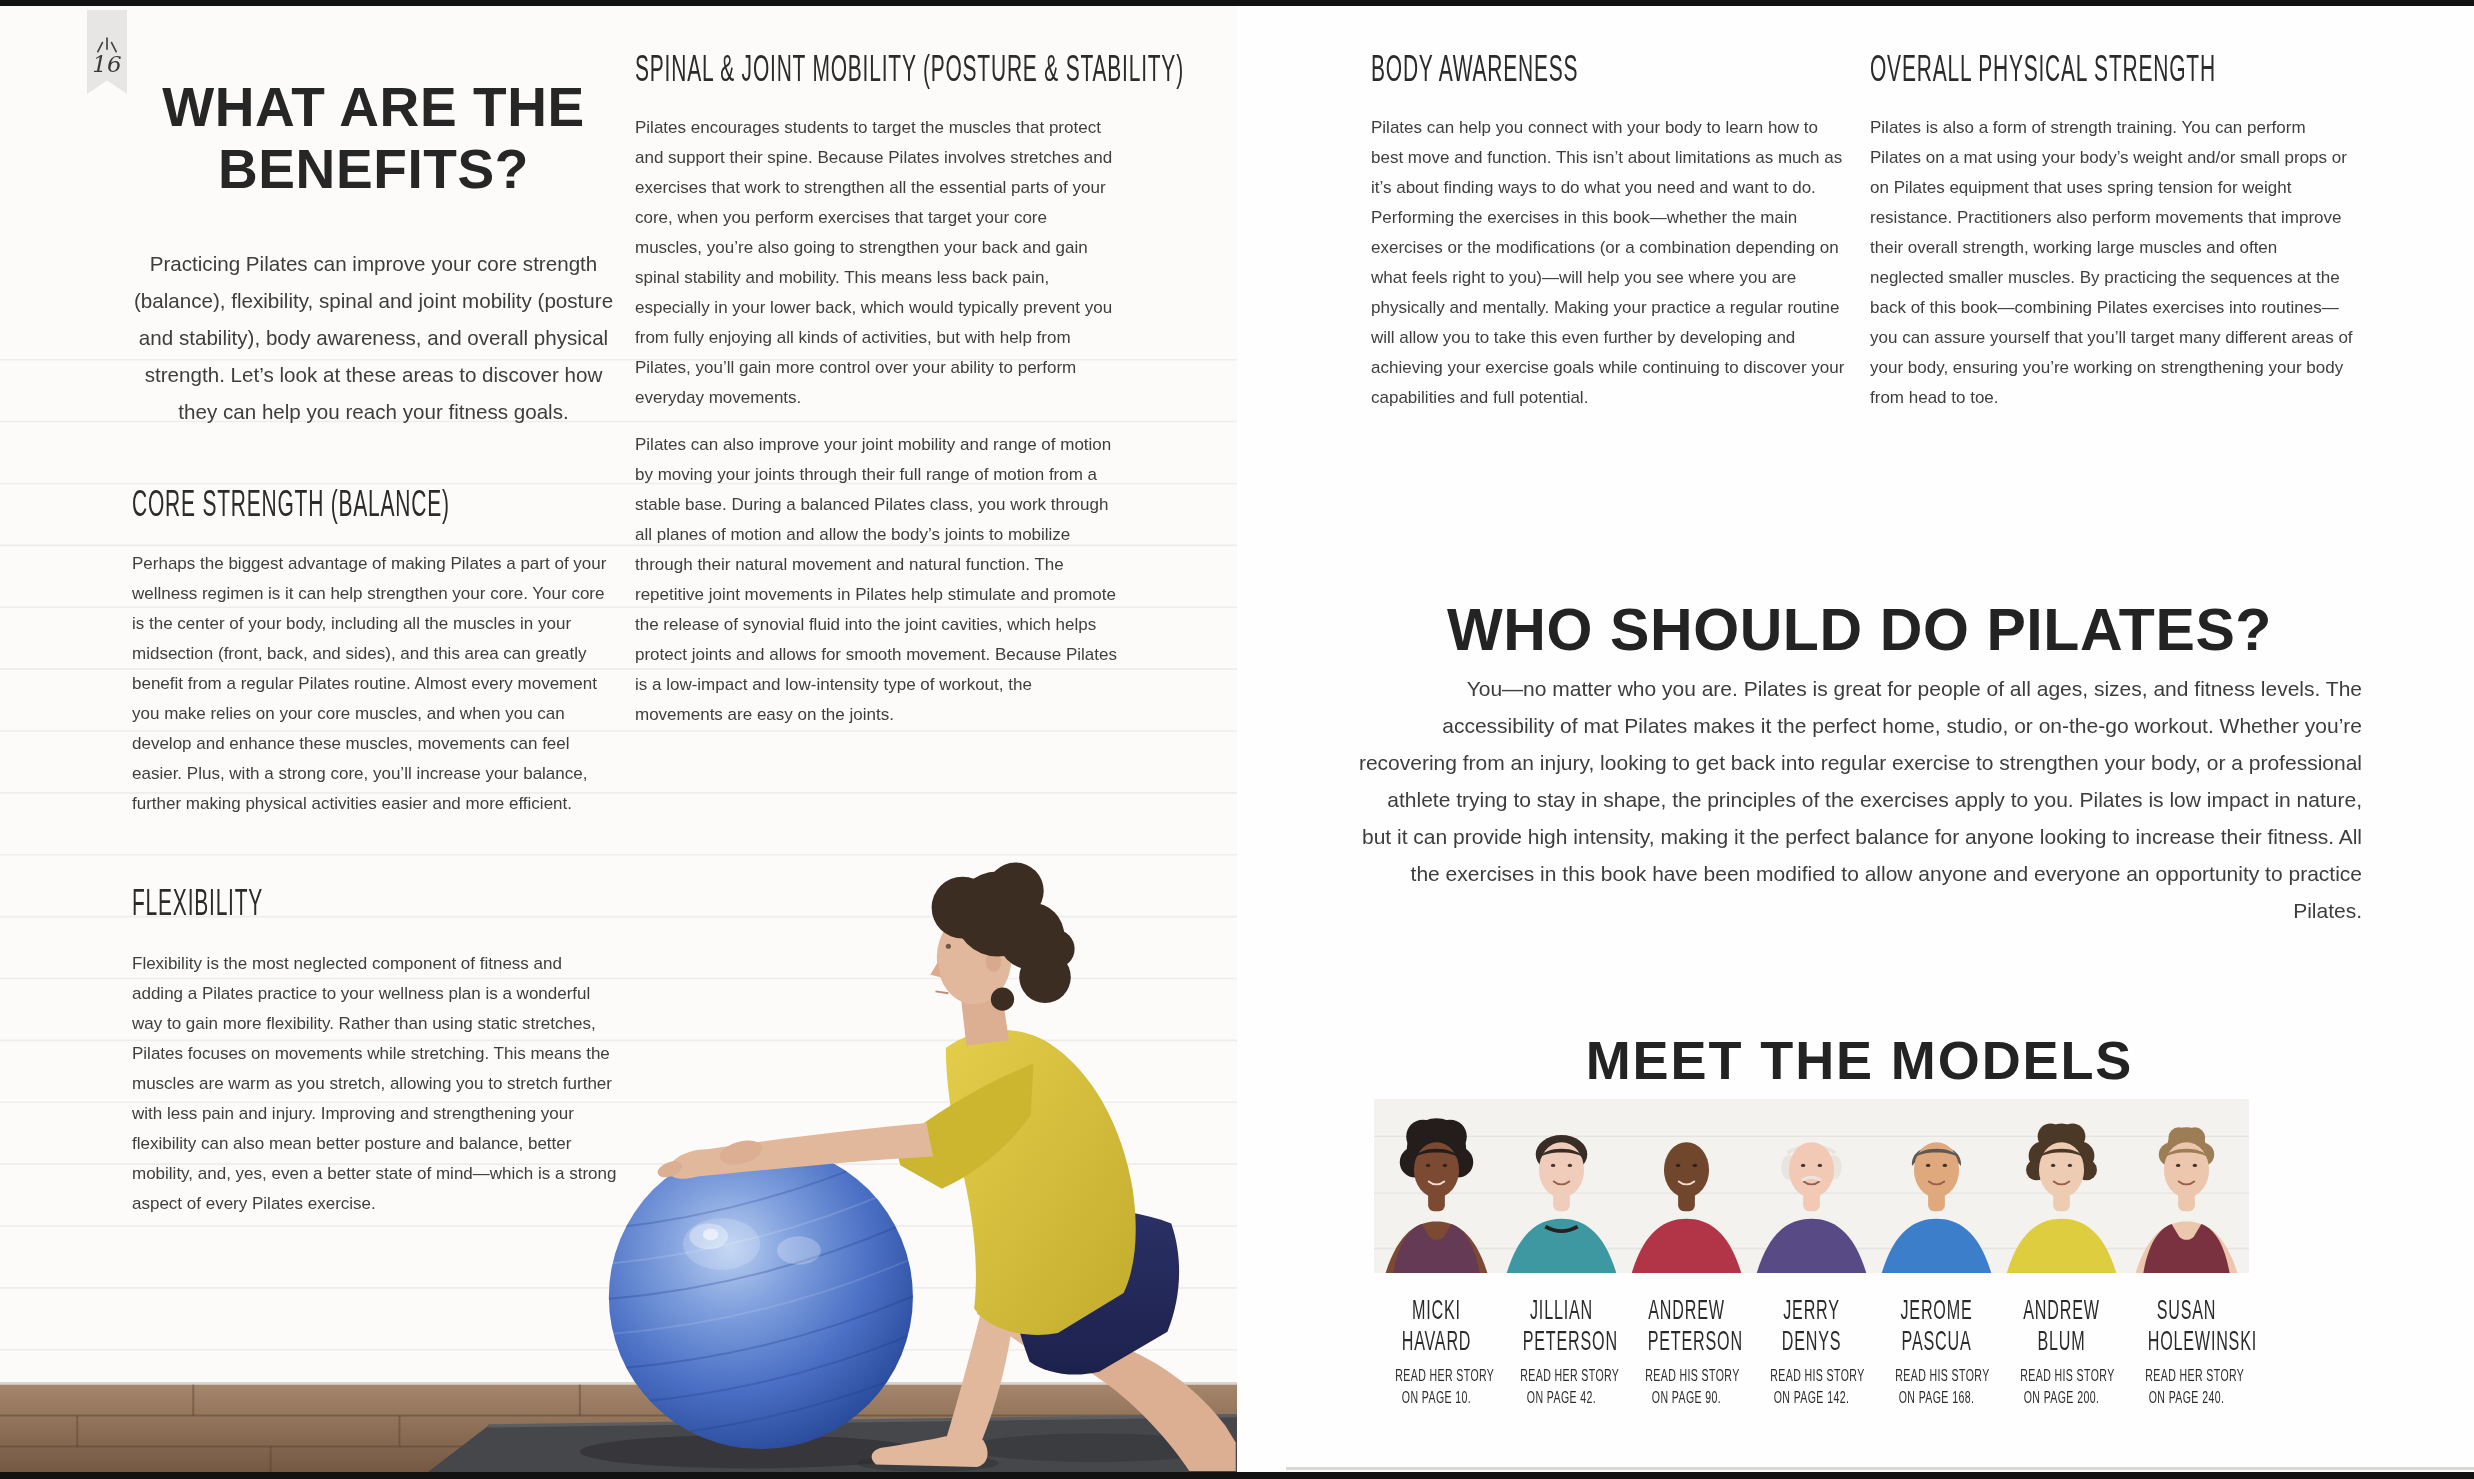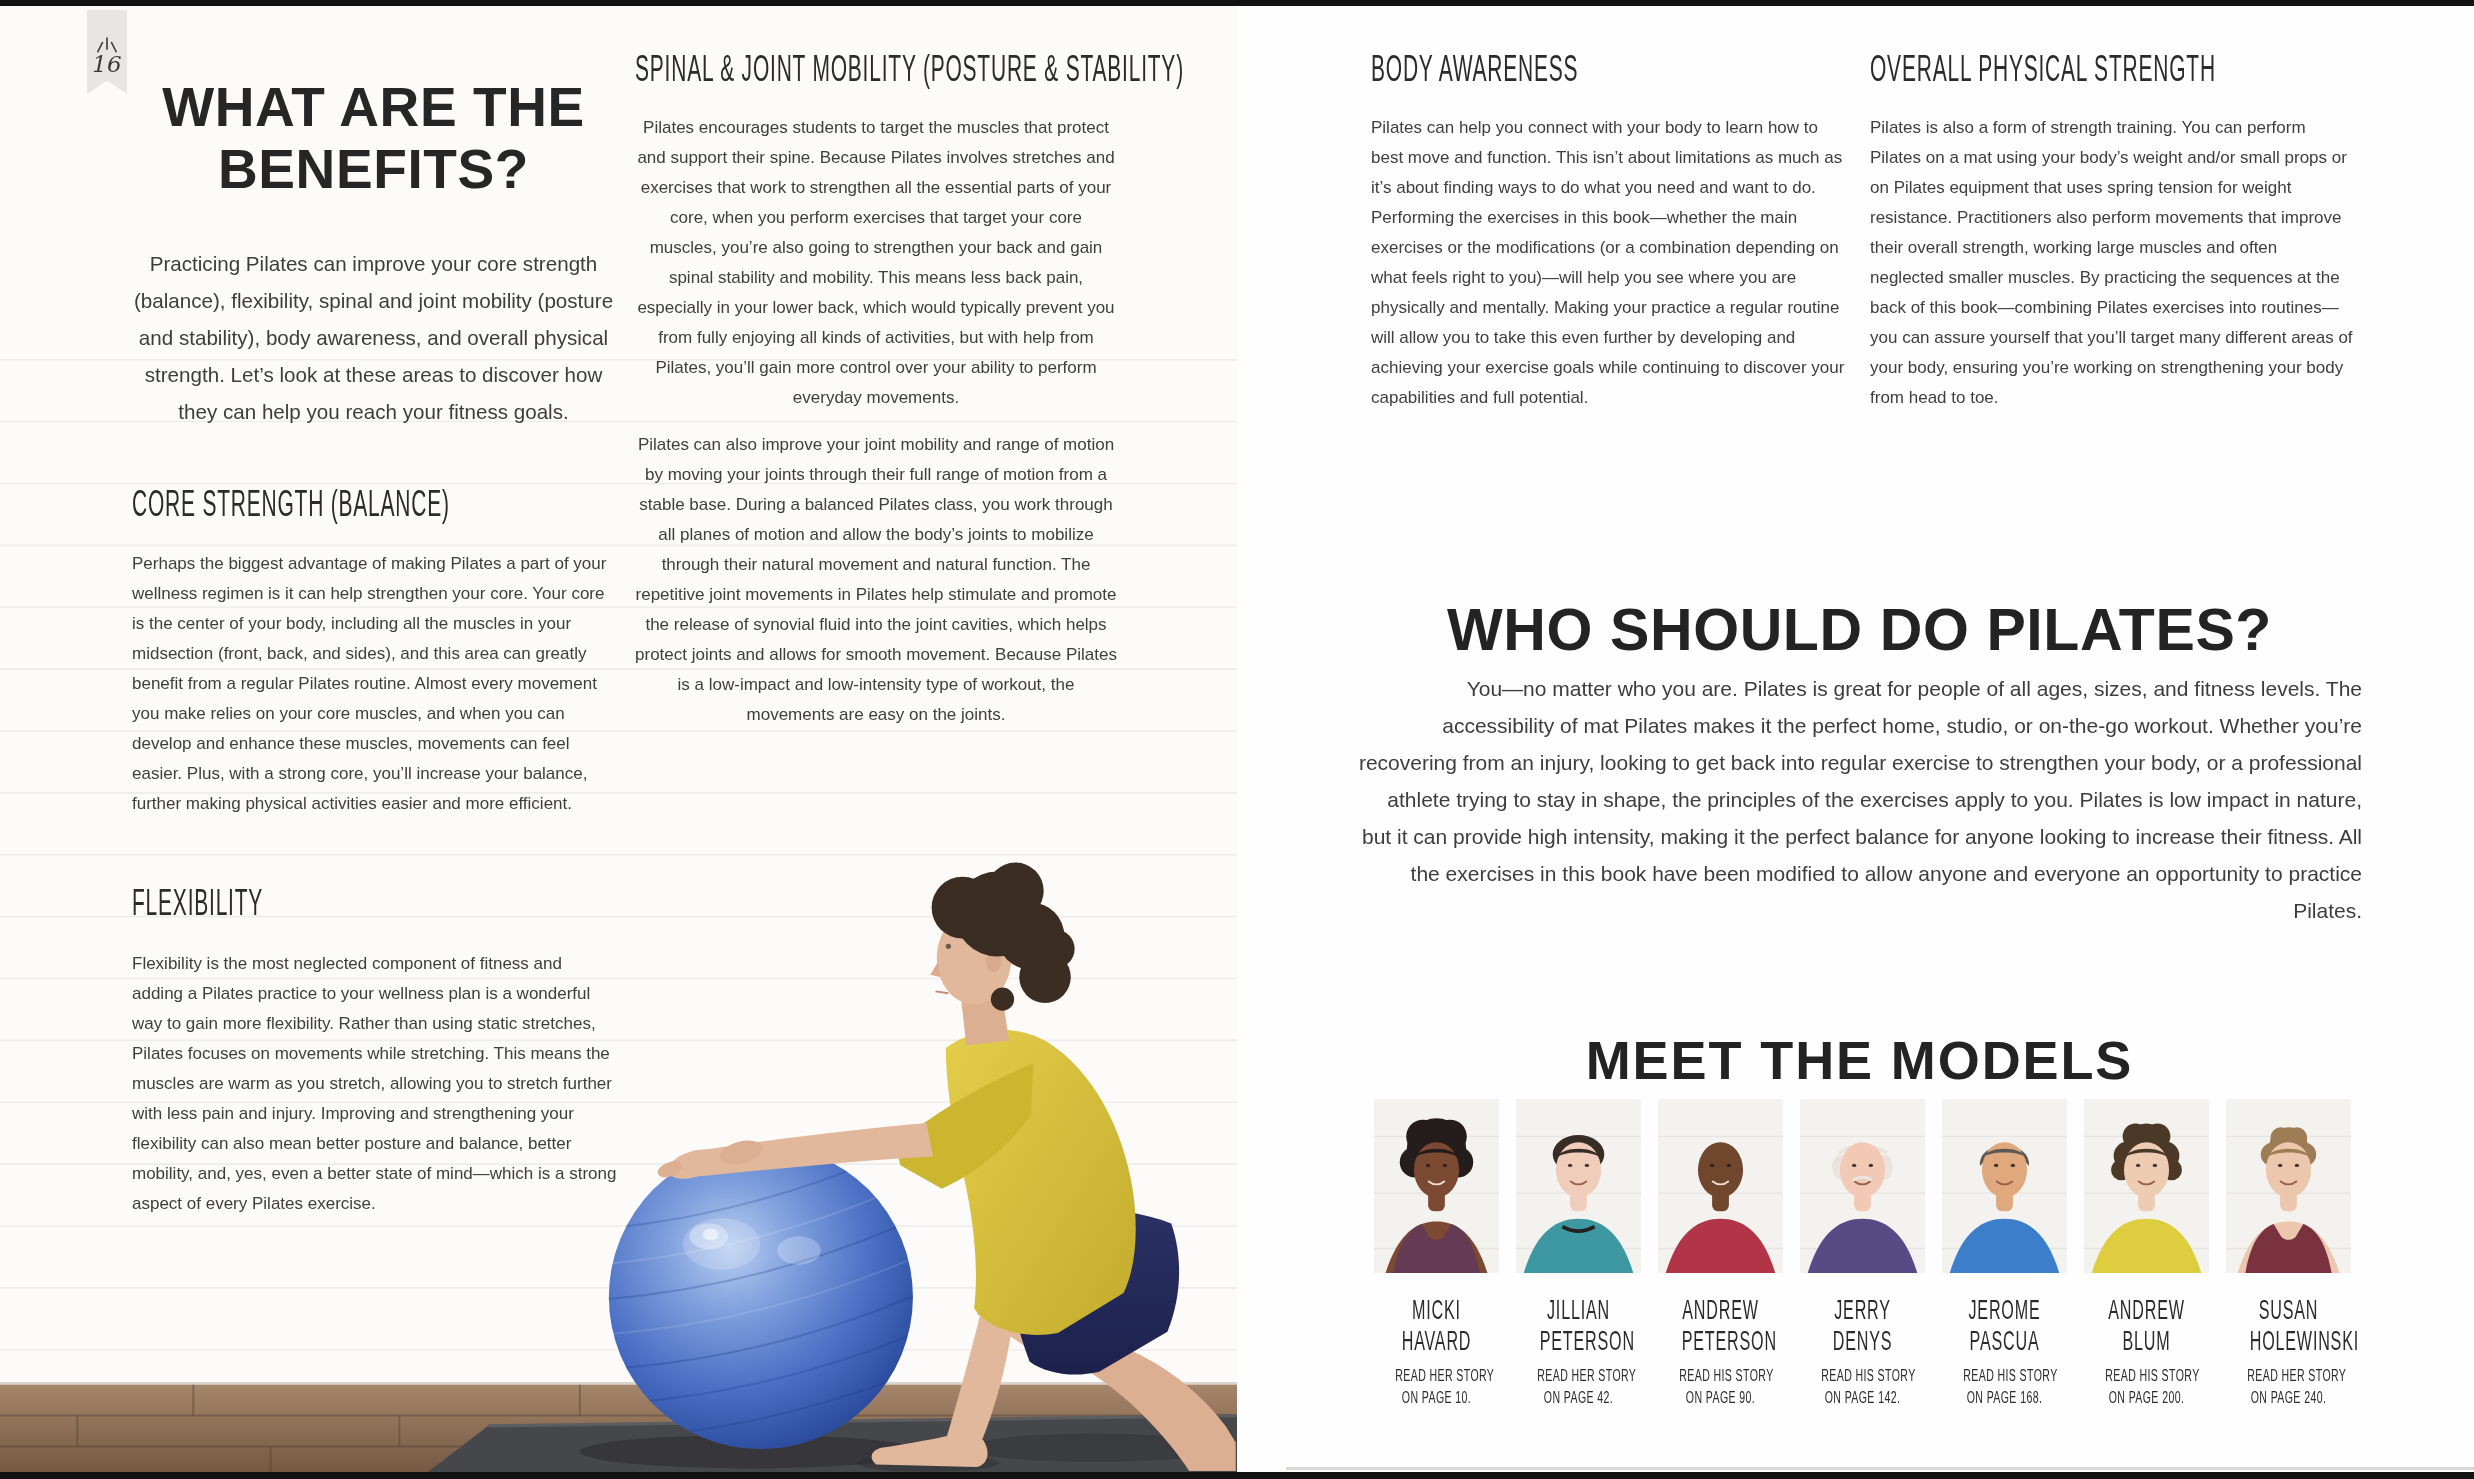--- a/index.html
+++ b/index.html
@@ -27,21 +27,21 @@
   .colbody{position:absolute;z-index:10;font-size:17px;line-height:30px;color:#3e3e3e;}
   .colbody p{margin:0 0 17px 0;}
 
   .who-head{position:absolute;left:1315px;top:596px;width:1089px;text-align:center;z-index:10;
             font-weight:700;font-size:59px;letter-spacing:0.6px;color:#232323;}
   .who-body{position:absolute;left:1357px;top:670px;width:1005px;text-align:right;z-index:10;
             font-size:21px;line-height:37px;color:#3d3d3d;}
   .meet-head{position:absolute;left:1315px;top:1029px;width:1089px;text-align:center;z-index:10;
              font-weight:700;font-size:54px;letter-spacing:1.9px;color:#232323;}
 
-  .models{position:absolute;left:1374px;top:1099px;width:1016px;display:flex;gap:17px;z-index:10;}
+  .models{position:absolute;left:1374px;top:1099px;width:1016px;display:flex;z-index:10;}
   .model{width:125px;text-align:center;}
   .model-photo{width:125px;height:174px;}
   .model-photo svg{display:block;width:125px;height:174px;}
   .model-name{margin-top:22px;font-size:26px;line-height:29px;transform:scale(0.62,1.06);transform-origin:center top;}
   .model-caption{margin-top:11.6px;font-size:16px;line-height:22px;transform:scale(0.66,1.0);transform-origin:center top;letter-spacing:0.6px;}
 </style>
 </head>
 <body>
 
 <div class="spread">
@@ -181,21 +181,21 @@
   </div>
   <div class="intro">Practicing Pilates can improve your core strength (balance), flexibility, spinal and joint mobility (posture and stability), body awareness, and overall physical strength. Let’s look at these areas to discover how they can help you reach your fitness goals.</div>
 
   <h3 class="sec hand" style="left:132px;top:485px;">CORE STRENGTH (BALANCE)</h3>
   <div class="colbody" style="left:132px;top:549px;width:482px;">Perhaps the biggest advantage of making Pilates a part of your wellness regimen is it can help strengthen your core. Your core is the center of your body, including all the muscles in your midsection (front, back, and sides), and this area can greatly benefit from a regular Pilates routine. Almost every movement you make relies on your core muscles, and when you can develop and enhance these muscles, movements can feel easier. Plus, with a strong core, you’ll increase your balance, further making physical activities easier and more efficient.</div>
 
   <h3 class="sec hand" style="left:132px;top:884px;">FLEXIBILITY</h3>
   <div class="colbody" style="left:132px;top:949px;width:485px;">Flexibility is the most neglected component of fitness and adding a Pilates practice to your wellness plan is a wonderful way to gain more flexibility. Rather than using static stretches, Pilates focuses on movements while stretching. This means the muscles are warm as you stretch, allowing you to stretch further with less pain and injury. Improving and strengthening your flexibility can also mean better posture and balance, better mobility, and, yes, even a better state of mind—which is a strong aspect of every Pilates exercise.</div>
 
   <h3 class="sec hand" style="left:635px;top:50px;">SPINAL &amp; JOINT MOBILITY (POSTURE &amp; STABILITY)</h3>
-  <div class="colbody" style="left:635px;top:113px;width:482px;text-align:center;">
+  <div class="colbody" style="left:635px;top:113px;width:482px;">
     <p>Pilates encourages students to target the muscles that protect and support their spine. Because Pilates involves stretches and exercises that work to strengthen all the essential parts of your core, when you perform exercises that target your core muscles, you’re also going to strengthen your back and gain spinal stability and mobility. This means less back pain, especially in your lower back, which would typically prevent you from fully enjoying all kinds of activities, but with help from Pilates, you’ll gain more control over your ability to perform everyday movements.</p>
     <p>Pilates can also improve your joint mobility and range of motion by moving your joints through their full range of motion from a stable base. During a balanced Pilates class, you work through all planes of motion and allow the body’s joints to mobilize through their natural movement and natural function. The repetitive joint movements in Pilates help stimulate and promote the release of synovial fluid into the joint cavities, which helps protect joints and allows for smooth movement. Because Pilates is a low-impact and low-intensity type of workout, the movements are easy on the joints.</p>
   </div>
 
   <h3 class="sec hand" style="left:1371px;top:50px;">BODY AWARENESS</h3>
   <div class="colbody" style="left:1371px;top:113px;width:482px;">Pilates can help you connect with your body to learn how to best move and function. This isn’t about limitations as much as it’s about finding ways to do what you need and want to do. Performing the exercises in this book—whether the main exercises or the modifications (or a combination depending on what feels right to you)—will help you see where you are physically and mentally. Making your practice a regular routine will allow you to take this even further by developing and achieving your exercise goals while continuing to discover your capabilities and full potential.</div>
 
   <h3 class="sec hand" style="left:1870px;top:50px;">OVERALL PHYSICAL STRENGTH</h3>
   <div class="colbody" style="left:1870px;top:113px;width:485px;">Pilates is also a form of strength training. You can perform Pilates on a mat using your body’s weight and/or small props or on Pilates equipment that uses spring tension for weight resistance. Practitioners also perform movements that improve their overall strength, working large muscles and often neglected smaller muscles. By practicing the sequences at the back of this book—combining Pilates exercises into routines—you can assure yourself that you’ll target many different areas of your body, ensuring you’re working on strengthening your body from head to toe.</div>
 

